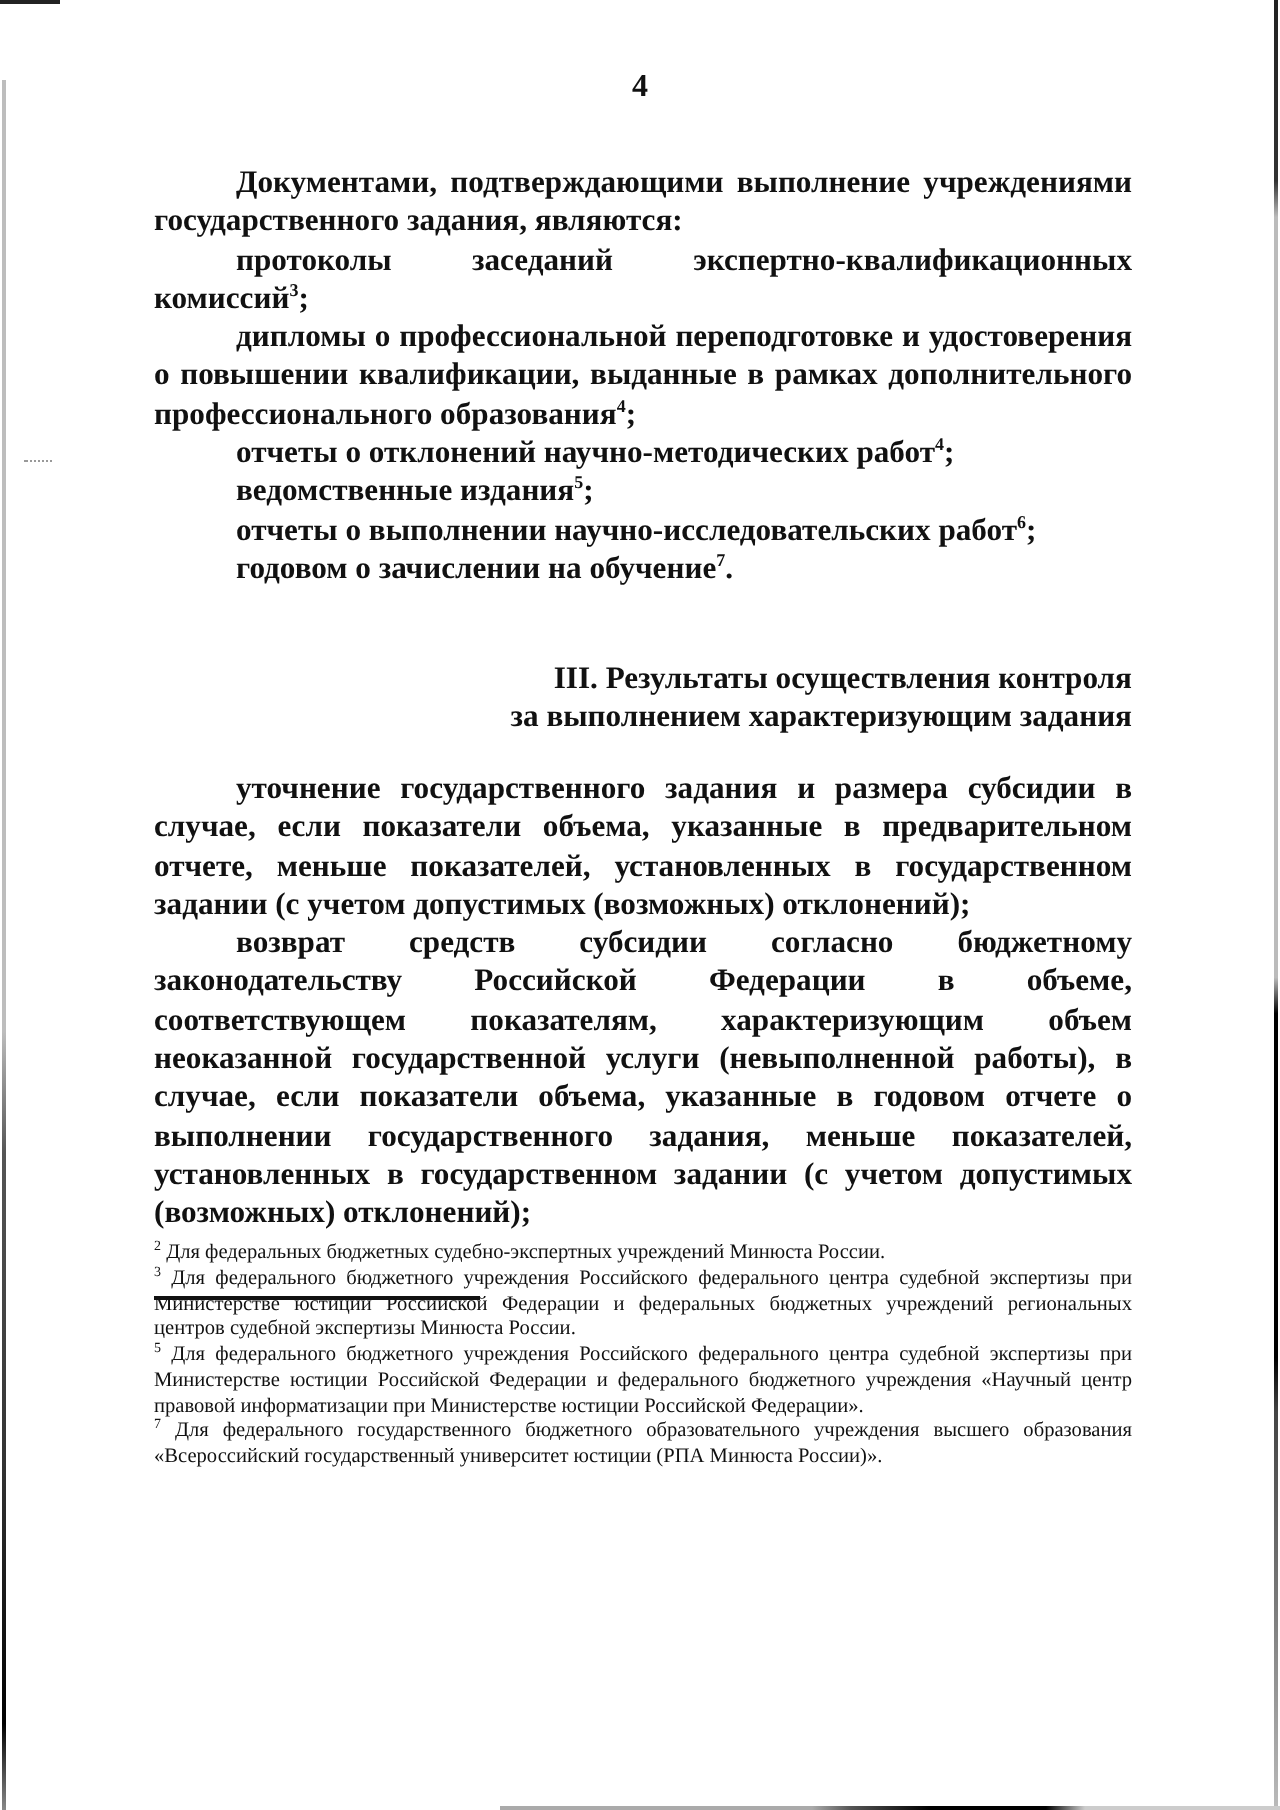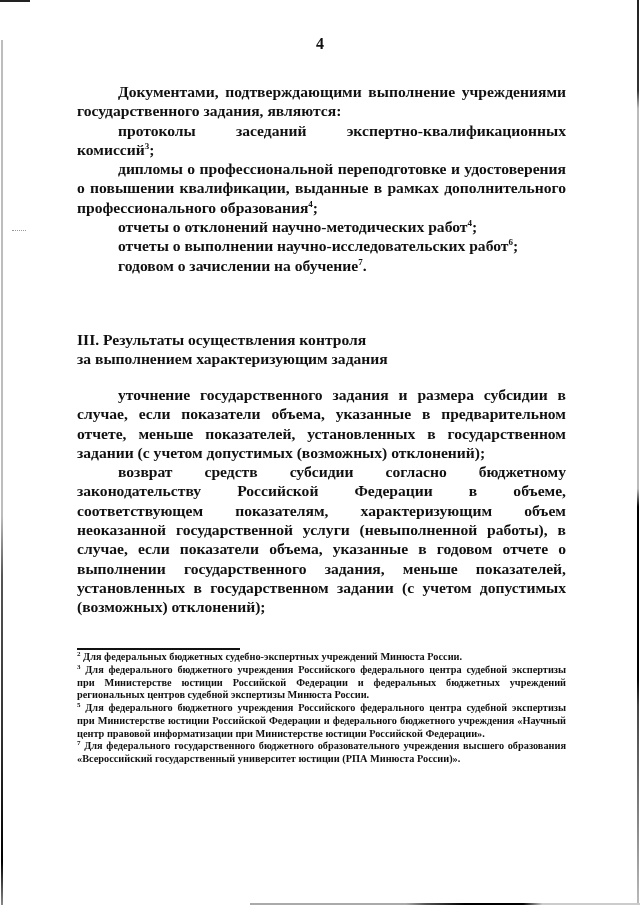--- a/index.html
+++ b/index.html
@@ -41,50 +41,51 @@
     .body-text {
       position: absolute; left: 77px; width: 489px;
       font-size: 15.6px; line-height: 19.3px; font-weight: bold;
     }
     .p { margin: 0; text-align: justify; text-align-last: left; }
     .indent { text-indent: 41px; }
     sup { font-size: 9px; line-height: 0; vertical-align: 6px; }
     .block-1 { top: 82px; }
     .heading {
       position: absolute; top: 330px; left: 77px; width: 489px;
-      text-align: left; font-size: 15.6px; line-height: 19.3px; font-weight: bold;
+      text-align: right; font-size: 15.6px; line-height: 19.3px; font-weight: bold;
     }
     .heading div { margin: 0; }
     .block-2 { top: 385px; }
     .fn-sep {
       position: absolute; top: 648px; left: 77px; width: 163px; height: 1.5px; background: #111;
     }
     .footnotes {
-      position: absolute; top: 651px; left: 77px; width: 489px;
-      font-size: 10.3px; line-height: 12.75px; font-weight: bold;
+      position: absolute; top: 621px; left: 77px; width: 489px;
+      font-size: 10.3px; line-height: 12.75px; font-weight: normal;
     }
     .fn { margin: 0; text-align: justify; }
     .fn sup { font-size: 7px; vertical-align: 4px; }
   </style>
 </head>
 <body>
 
 <div class="scan-edge-top"></div>
 <div class="scan-edge-left"></div>
 <div class="scan-edge-right"></div>
 <div class="scan-edge-bottom"></div>
 <div class="scan-speck"></div>
 
 <div class="page-number">4</div>
 
 <div class="body-text block-1">
   <p class="p indent">Документами, подтверждающими выполнение учреждениями государственного задания, являются:</p>
   <p class="p indent"><span>протоколы заседаний экспертно-квалификационных комиссий</span><sup>3</sup><span>;</span></p>
   <p class="p indent"><span>дипломы о профессиональной переподготовке и удостоверения о повышении квалификации, выданные в рамках дополнительного профессионального образования</span><sup>4</sup><span>;</span></p>
   <p class="p indent"><span>отчеты о отклонений научно-методических работ</span><sup>4</sup><span>;</span></p>
+  <p class="p indent"><span>ведомственные издания</span><sup>5</sup><span>;</span></p>
   <p class="p indent"><span>отчеты о выполнении научно-исследовательских работ</span><sup>6</sup><span>;</span></p>
   <p class="p indent"><span>годовом о зачислении на обучение</span><sup>7</sup><span>.</span></p>
 </div>
 
 <div class="heading">
   <div>III. Результаты осуществления контроля</div>
   <div>за выполнением характеризующим задания</div>
 </div>
 
 <div class="body-text block-2">

